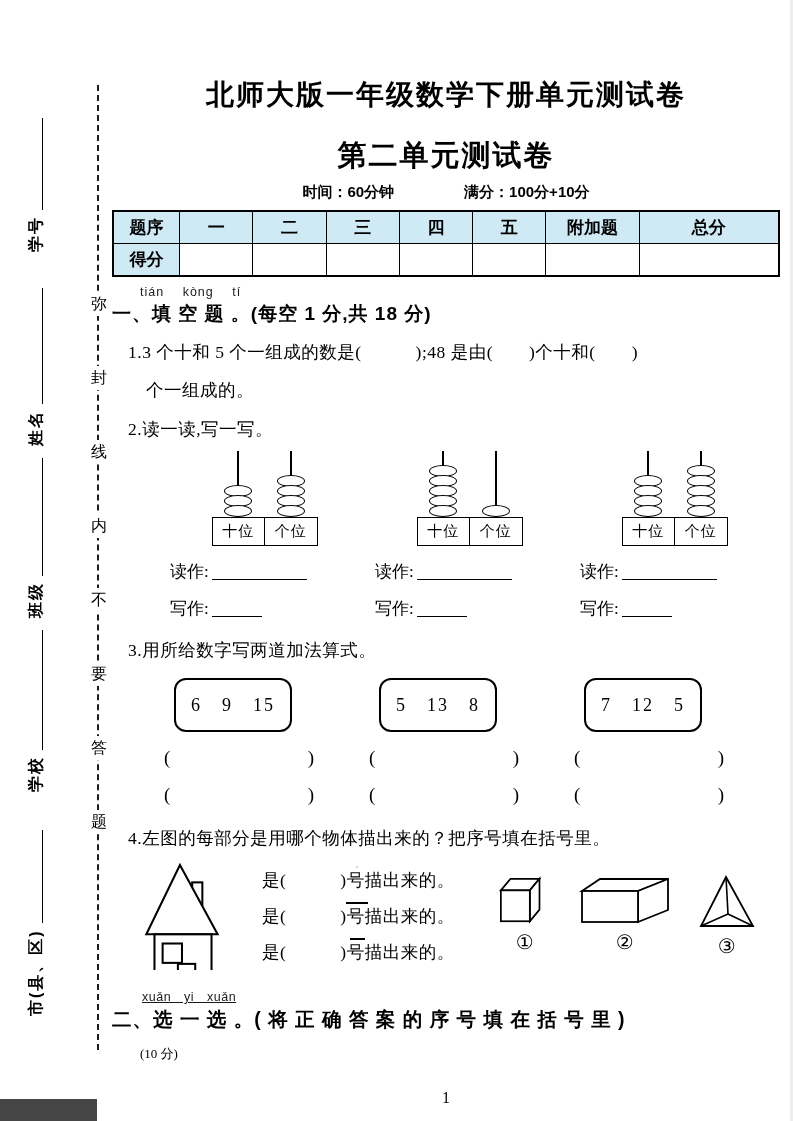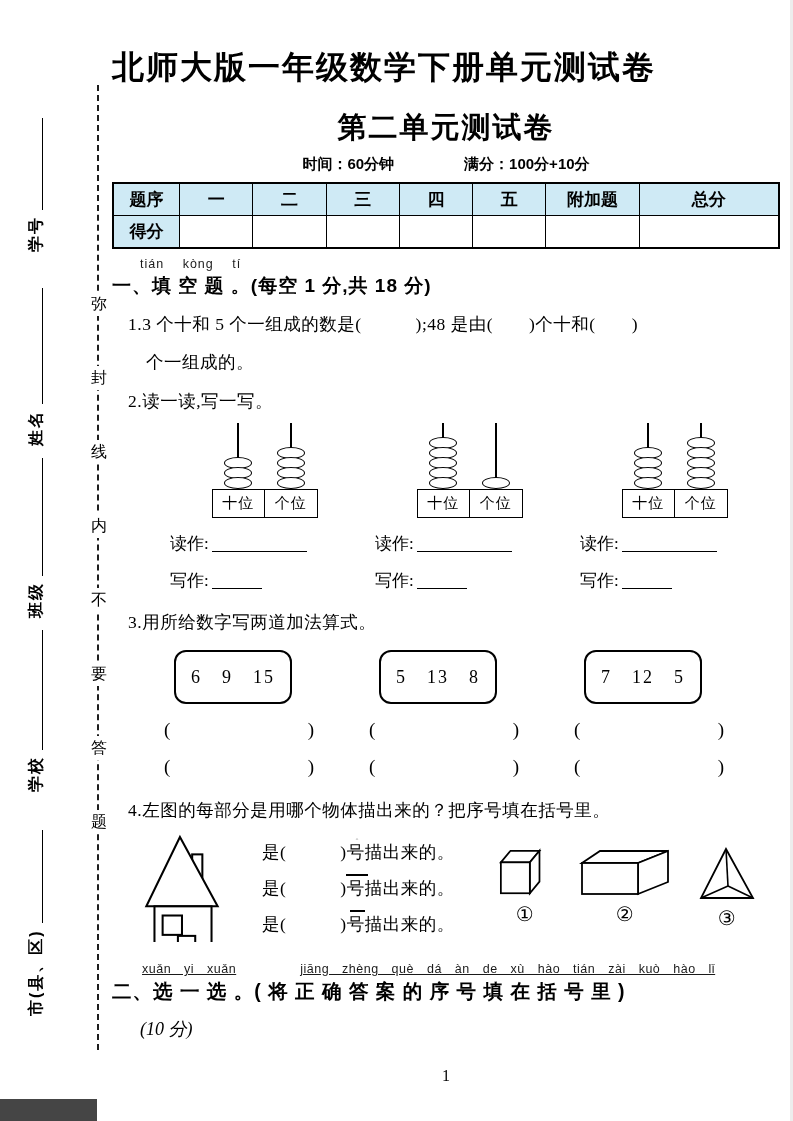--- a/index.html
+++ b/index.html
@@ -14,22 +14,22 @@
   .seal-chars span{background:#fff;font-size:16px;line-height:20px;padding:2px 0;
                    font-family:"Liberation Sans",sans-serif;}
   .mfield{position:absolute;left:24px;height:24px;transform:rotate(-90deg);
           transform-origin:0 0;display:flex;align-items:center;gap:6px;}
   .mlabel{font-size:16px;font-weight:600;letter-spacing:2px;white-space:nowrap;
           font-family:"Liberation Sans",sans-serif;}
   .mline{flex:1;height:12px;border-bottom:1.5px solid #000;}
 
   
   .content{position:absolute;left:112px;top:0;width:668px;}
-  .title{margin:44px 0 0 0;text-align:left;font-family:"Liberation Sans",sans-serif;
-         font-size:32px;font-weight:800;letter-spacing:2px;line-height:46px;}
+  .title{margin:72px 0 0 0;text-align:center;font-family:"Liberation Sans",sans-serif;
+         font-size:28px;font-weight:800;letter-spacing:2px;line-height:46px;}
   .subtitle{margin:18px 0 0 0;text-align:center;font-family:"Liberation Sans",sans-serif;
             font-size:29px;font-weight:800;letter-spacing:2px;line-height:38px;}
   .info-row{margin-top:9px;display:flex;justify-content:center;gap:70px;
             font-family:"Liberation Sans",sans-serif;font-size:15px;font-weight:700;}
 
   .score-table{margin-top:8px;width:100%;border-collapse:collapse;border:2.5px solid #000;
                font-family:"Liberation Sans",sans-serif;}
   .score-table th,.score-table td{border:1.5px solid #000;height:31px;text-align:center;
                font-size:17px;font-weight:700;padding:0;}
   .score-table th{background:var(--thead-bg,#cfeaf5);}
@@ -85,21 +85,21 @@
   .shape-line .qtext{margin-left:2px;}
   .objects{display:flex;margin-left:42px;margin-top:12px;gap:26px;}
   .obj{display:flex;flex-direction:column;align-items:center;}
   .obj-num{margin-top:4px;font-size:20px;}
 
   
   .pinyin2-row{margin:20px 0 0 30px;display:flex;word-spacing:9px;letter-spacing:0.5px;text-decoration:underline;}
   .pinyin2-right{margin-left:64px;}
   .sec2-heading{margin-top:2px;font-family:"Liberation Sans",sans-serif;
                 font-size:19.5px;font-weight:800;letter-spacing:1px;}
-  .points{margin:12px 0 0 28px;font-size:18px;font-style:italic;}
+  .points{margin:12px 0 0 28px;font-size:13px;}
   .footer{margin-top:26px;text-align:center;font-size:16px;}
 
   
   .artifact-bl{position:absolute;left:0;top:1099px;width:97px;height:22px;
                background:#454545;}
   .artifact-right{position:absolute;right:0;top:0;width:3px;height:1121px;background:#ededed;}
   svg{display:block;}
 </style>
 </head>
 <body>
@@ -371,21 +371,20 @@
             <line x1="4" y1="52" x2="31" y2="40" stroke="#000" stroke-width="1.6"></line>
             <line x1="56" y1="52" x2="31" y2="40" stroke="#000" stroke-width="1.6"></line>
           </svg>
           <span class="obj-num">③</span>
         </div>
       </div>
     </div>
 
     <div class="pinyin pinyin2-row">
       <span>xuǎn yi xuǎn</span>
-      <span class="pinyin2-right">jiāng zhèng què dá àn de xù hào tián zài kuò hào lǐ</span>
     </div>
     <div class="sec2-heading">二、选 一 选 。( 将 正 确 答 案 的 序 号 填 在 括 号 里 )</div>
     <div class="points">(10 分)</div>
 
     <div class="footer">1</div>
   </div>
 
   <div class="artifact-right"></div>
   <div class="artifact-bl"></div>
 </div>

